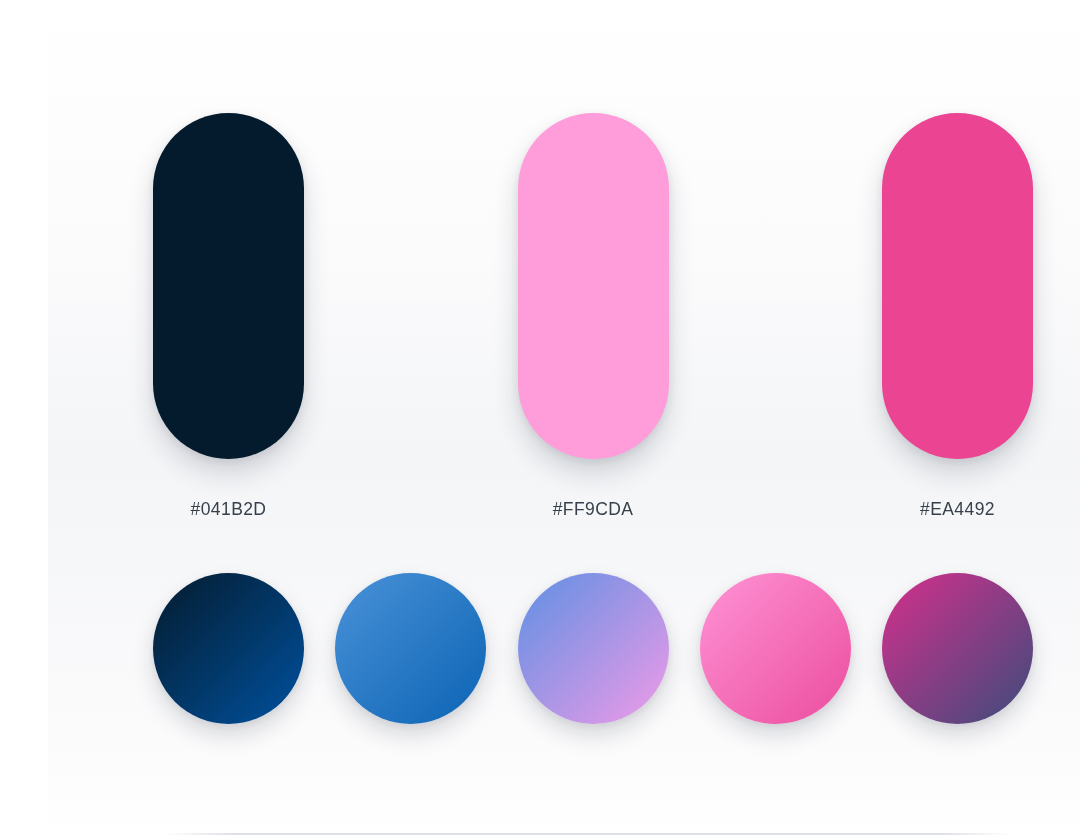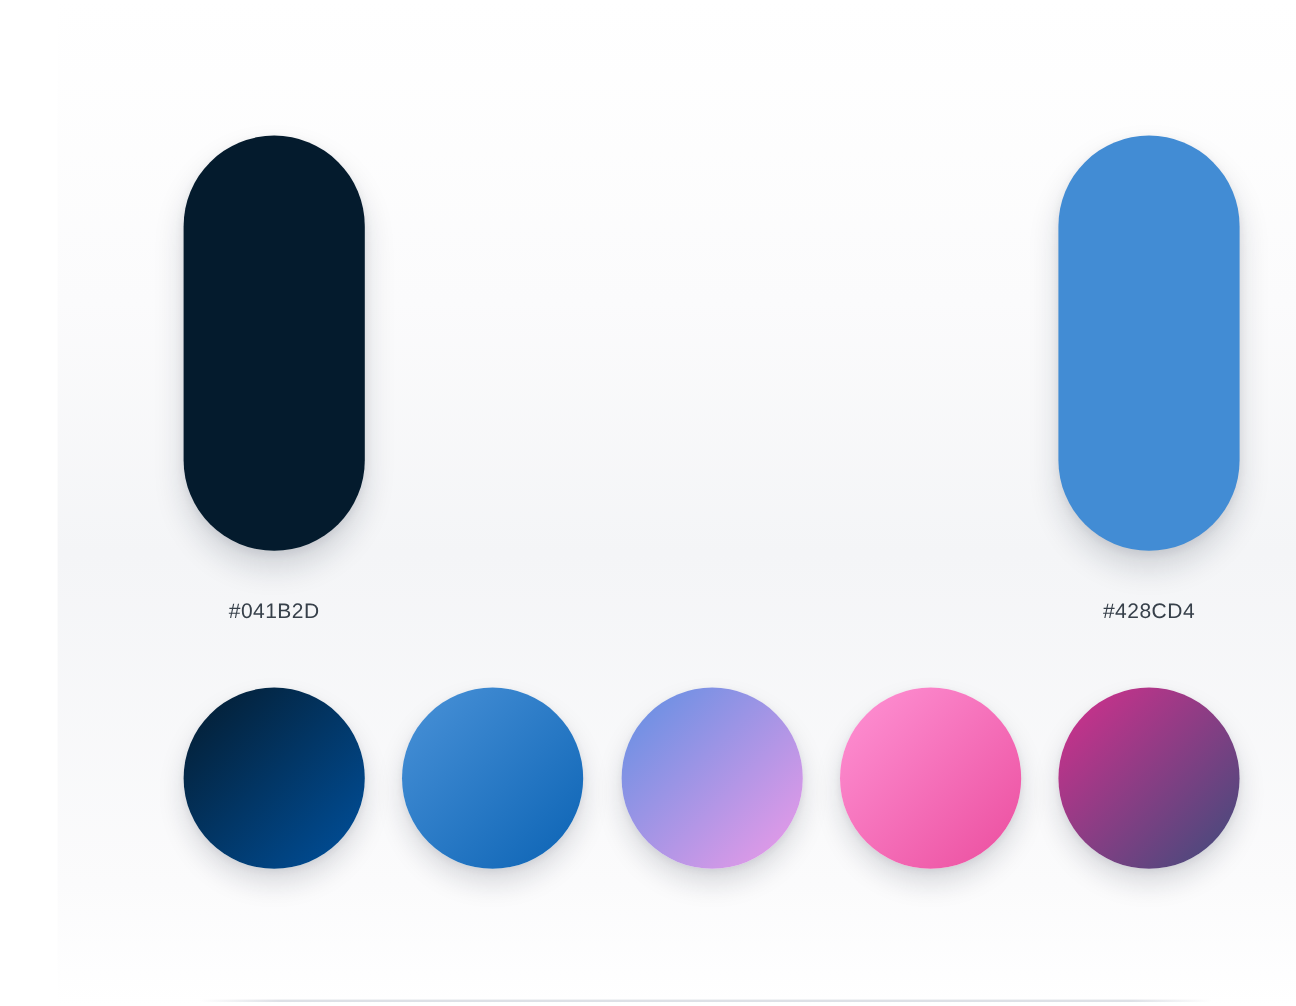--- a/index.html
+++ b/index.html
@@ -105,26 +105,30 @@
 <div class="palette-canvas">
 
   <div class="pill-row">
 
     <div class="pill-cell">
       <div class="pill" style="background: rgb(4, 27, 45);"></div>
       <div class="pill-label">#041B2D</div>
     </div>
 
 
+
     <div class="pill-cell">
-      <div class="pill" style="background: rgb(66, 140, 212);"></div>
-      <div class="pill-label">#428CD4</div>
+      <div class="pill" style="background: rgb(255, 156, 218);"></div>
+      <div class="pill-label">#FF9CDA</div>
     </div>
 
-
+    <div class="pill-cell">
+      <div class="pill" style="background: rgb(234, 68, 146);"></div>
+      <div class="pill-label">#EA4492</div>
+    </div>
 
   </div>
 
   <div class="circle-row">
 
     <div class="circle-cell">
       <div class="circle" style="background: linear-gradient(135deg, rgb(4, 27, 45) 0%, rgb(0, 81, 158) 100%);"></div>
     </div>
 
     <div class="circle-cell">

